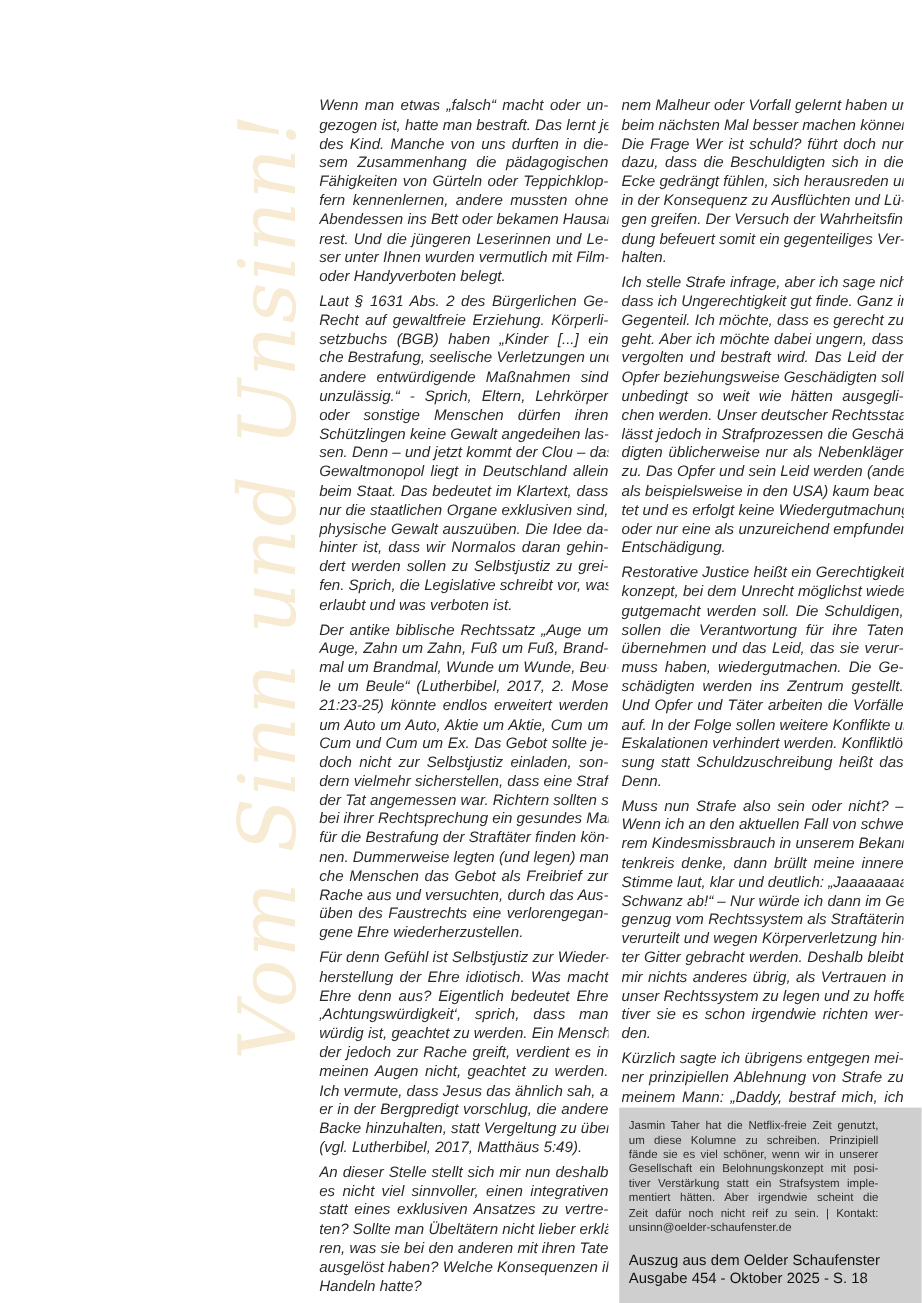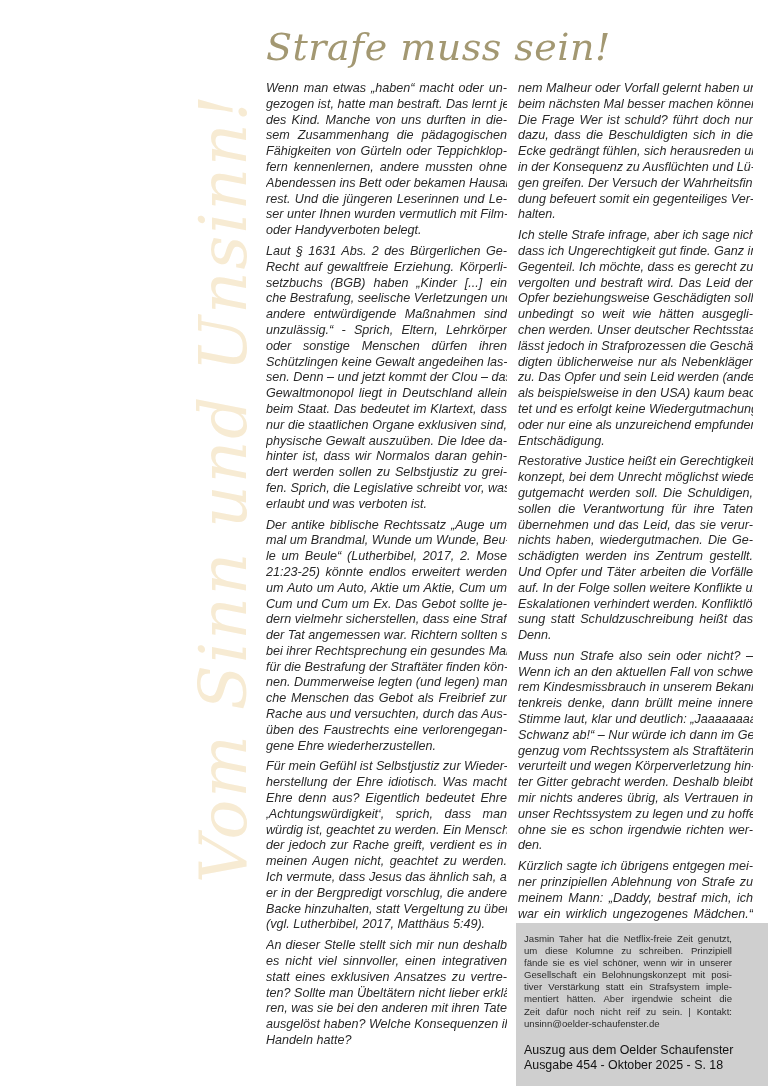--- a/index.html
+++ b/index.html
@@ -81,25 +81,24 @@
   }
   .source .line { height: 15px; line-height: 15px; text-align: right; text-align-last: left; }
 </style>
 </head>
 <body>
 
 <div class="page">
 
   <div class="side-title">Vom Sinn und Unsinn!</div>
 
-  <h1 class="headline" style="margin:0;font-weight:normal;">Strafe muss sein!</h1>
 
   <div class="col col-left" id="col-left">
       <div class="para">
-        <span class="line">Wenn man etwas „haben“ macht oder un-</span>
+        <span class="line">Wenn man etwas „falsch“ macht oder un-</span>
         <span class="line">gezogen ist, hatte man bestraft. Das lernt je-</span>
         <span class="line">des Kind. Manche von uns durften in die-</span>
         <span class="line">sem Zusammenhang die pädagogischen</span>
         <span class="line">Fähigkeiten von Gürteln oder Teppichklop-</span>
         <span class="line">fern kennenlernen, andere mussten ohne</span>
         <span class="line">Abendessen ins Bett oder bekamen Hausar-</span>
         <span class="line">rest. Und die jüngeren Leserinnen und Le-</span>
         <span class="line">ser unter Ihnen wurden vermutlich mit Film-</span>
         <span class="line last">oder Handyverboten belegt.</span>
       </div>
@@ -117,37 +116,39 @@
         <span class="line">beim Staat. Das bedeutet im Klartext, dass</span>
         <span class="line">nur die staatlichen Organe exklusiven sind,</span>
         <span class="line">physische Gewalt auszuüben. Die Idee da-</span>
         <span class="line">hinter ist, dass wir Normalos daran gehin-</span>
         <span class="line">dert werden sollen zu Selbstjustiz zu grei-</span>
         <span class="line">fen. Sprich, die Legislative schreibt vor, was</span>
         <span class="line last">erlaubt und was verboten ist.</span>
       </div>
       <div class="para">
         <span class="line">Der antike biblische Rechtssatz „Auge um</span>
+        <span class="line">Auge, Zahn um Zahn, Fuß um Fuß, Brand-</span>
         <span class="line">mal um Brandmal, Wunde um Wunde, Beu-</span>
         <span class="line">le um Beule“ (Lutherbibel, 2017, 2. Mose</span>
         <span class="line">21:23-25) könnte endlos erweitert werden</span>
         <span class="line">um Auto um Auto, Aktie um Aktie, Cum um</span>
         <span class="line">Cum und Cum um Ex. Das Gebot sollte je-</span>
+        <span class="line">doch nicht zur Selbstjustiz einladen, son-</span>
         <span class="line">dern vielmehr sicherstellen, dass eine Strafe</span>
         <span class="line">der Tat angemessen war. Richtern sollten so</span>
         <span class="line">bei ihrer Rechtsprechung ein gesundes Maß</span>
         <span class="line">für die Bestrafung der Straftäter finden kön-</span>
         <span class="line">nen. Dummerweise legten (und legen) man-</span>
         <span class="line">che Menschen das Gebot als Freibrief zur</span>
         <span class="line">Rache aus und versuchten, durch das Aus-</span>
         <span class="line">üben des Faustrechts eine verlorengegan-</span>
         <span class="line last">gene Ehre wiederherzustellen.</span>
       </div>
       <div class="para">
-        <span class="line">Für mein Gefühl ist Selbstjustiz zur Wieder-</span>
+        <span class="line">Für denn Gefühl ist Selbstjustiz zur Wieder-</span>
         <span class="line">herstellung der Ehre idiotisch. Was macht</span>
         <span class="line">Ehre denn aus? Eigentlich bedeutet Ehre</span>
         <span class="line">‚Achtungswürdigkeit‘, sprich, dass man</span>
         <span class="line">würdig ist, geachtet zu werden. Ein Mensch,</span>
         <span class="line">der jedoch zur Rache greift, verdient es in</span>
         <span class="line">meinen Augen nicht, geachtet zu werden.</span>
         <span class="line">Ich vermute, dass Jesus das ähnlich sah, als</span>
         <span class="line">er in der Bergpredigt vorschlug, die andere</span>
         <span class="line">Backe hinzuhalten, statt Vergeltung zu üben</span>
         <span class="line last">(vgl. Lutherbibel, 2017, Matthäus 5:49).</span>
@@ -171,59 +172,60 @@
         <span class="line">Ecke gedrängt fühlen, sich herausreden und</span>
         <span class="line">in der Konsequenz zu Ausflüchten und Lü-</span>
         <span class="line">gen greifen. Der Versuch der Wahrheitsfin-</span>
         <span class="line">dung befeuert somit ein gegenteiliges Ver-</span>
         <span class="line last">halten.</span>
       </div>
       <div class="para">
         <span class="line">Ich stelle Strafe infrage, aber ich sage nicht,</span>
         <span class="line">dass ich Ungerechtigkeit gut finde. Ganz im</span>
         <span class="line">Gegenteil. Ich möchte, dass es gerecht zu-</span>
+        <span class="line">geht. Aber ich möchte dabei ungern, dass</span>
         <span class="line">vergolten und bestraft wird. Das Leid der</span>
         <span class="line">Opfer beziehungsweise Geschädigten sollte</span>
         <span class="line">unbedingt so weit wie hätten ausgegli-</span>
         <span class="line">chen werden. Unser deutscher Rechtsstaat</span>
         <span class="line">lässt jedoch in Strafprozessen die Geschä-</span>
         <span class="line">digten üblicherweise nur als Nebenkläger</span>
         <span class="line">zu. Das Opfer und sein Leid werden (anders</span>
         <span class="line">als beispielsweise in den USA) kaum beach-</span>
         <span class="line">tet und es erfolgt keine Wiedergutmachung</span>
         <span class="line">oder nur eine als unzureichend empfundene</span>
         <span class="line last">Entschädigung.</span>
       </div>
       <div class="para">
         <span class="line">Restorative Justice heißt ein Gerechtigkeits-</span>
         <span class="line">konzept, bei dem Unrecht möglichst wieder-</span>
         <span class="line">gutgemacht werden soll. Die Schuldigen,</span>
         <span class="line">sollen die Verantwortung für ihre Taten</span>
         <span class="line">übernehmen und das Leid, das sie verur-</span>
-        <span class="line">nichts haben, wiedergutmachen. Die Ge-</span>
+        <span class="line">muss haben, wiedergutmachen. Die Ge-</span>
         <span class="line">schädigten werden ins Zentrum gestellt.</span>
         <span class="line">Und Opfer und Täter arbeiten die Vorfälle</span>
         <span class="line">auf. In der Folge sollen weitere Konflikte und</span>
         <span class="line">Eskalationen verhindert werden. Konfliktlö-</span>
         <span class="line">sung statt Schuldzuschreibung heißt das</span>
         <span class="line last">Denn.</span>
       </div>
       <div class="para">
         <span class="line">Muss nun Strafe also sein oder nicht? –</span>
         <span class="line">Wenn ich an den aktuellen Fall von schwe-</span>
         <span class="line">rem Kindesmissbrauch in unserem Bekann-</span>
         <span class="line">tenkreis denke, dann brüllt meine innere</span>
         <span class="line">Stimme laut, klar und deutlich: „Jaaaaaaaa!</span>
         <span class="line">Schwanz ab!“ – Nur würde ich dann im Ge-</span>
         <span class="line">genzug vom Rechtssystem als Straftäterin</span>
         <span class="line">verurteilt und wegen Körperverletzung hin-</span>
         <span class="line">ter Gitter gebracht werden. Deshalb bleibt</span>
         <span class="line">mir nichts anderes übrig, als Vertrauen in</span>
         <span class="line">unser Rechtssystem zu legen und zu hoffen,</span>
-        <span class="line">ohne sie es schon irgendwie richten wer-</span>
+        <span class="line">tiver sie es schon irgendwie richten wer-</span>
         <span class="line last">den.</span>
       </div>
       <div class="para">
         <span class="line">Kürzlich sagte ich übrigens entgegen mei-</span>
         <span class="line">ner prinzipiellen Ablehnung von Strafe zu</span>
         <span class="line">meinem Mann: „Daddy, bestraf mich, ich</span>
         <span class="line">war ein wirklich ungezogenes Mädchen.“</span>
         <span class="line">Dabei lächelte ich und biss mir sinnlich auf</span>
         <span class="line">die Unterlippe. Er war voll in seinem Ele-</span>
         <span class="line">ment und hat mir daraufhin eine Woche</span>

